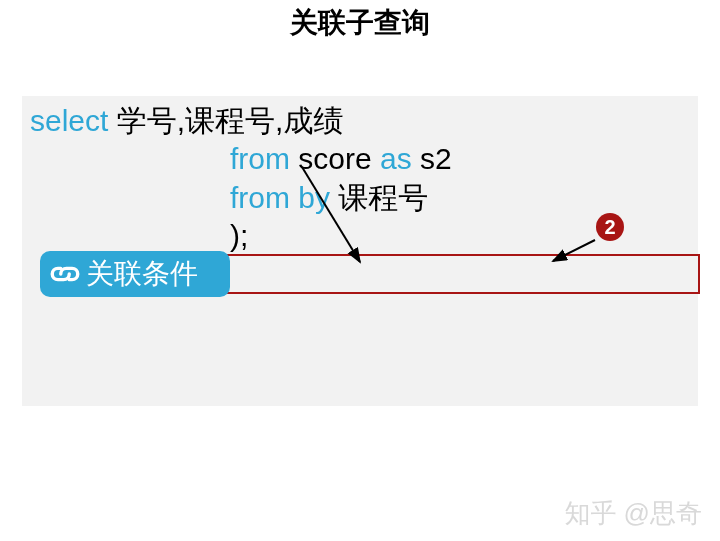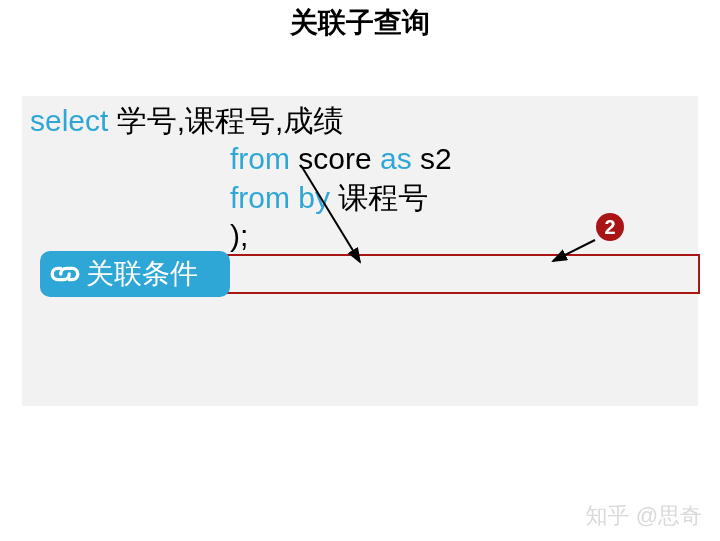--- a/index.html
+++ b/index.html
@@ -77,21 +77,21 @@
   .link-icon {
     display: inline-block;
     width: 34px;
     height: 34px;
     margin-right: 4px;
   }
   .watermark {
     position: absolute;
     right: 18px;
     bottom: 10px;
-    font-size: 22px;
+    font-size: 26px;
     color: #d9d9d9;
     font-family: "Microsoft YaHei", Arial, sans-serif;
   }
   svg.arrows {
     position: absolute;
     left: 0; top: 0;
     width: 720px; height: 541px;
     pointer-events: none;
   }
 </style>

